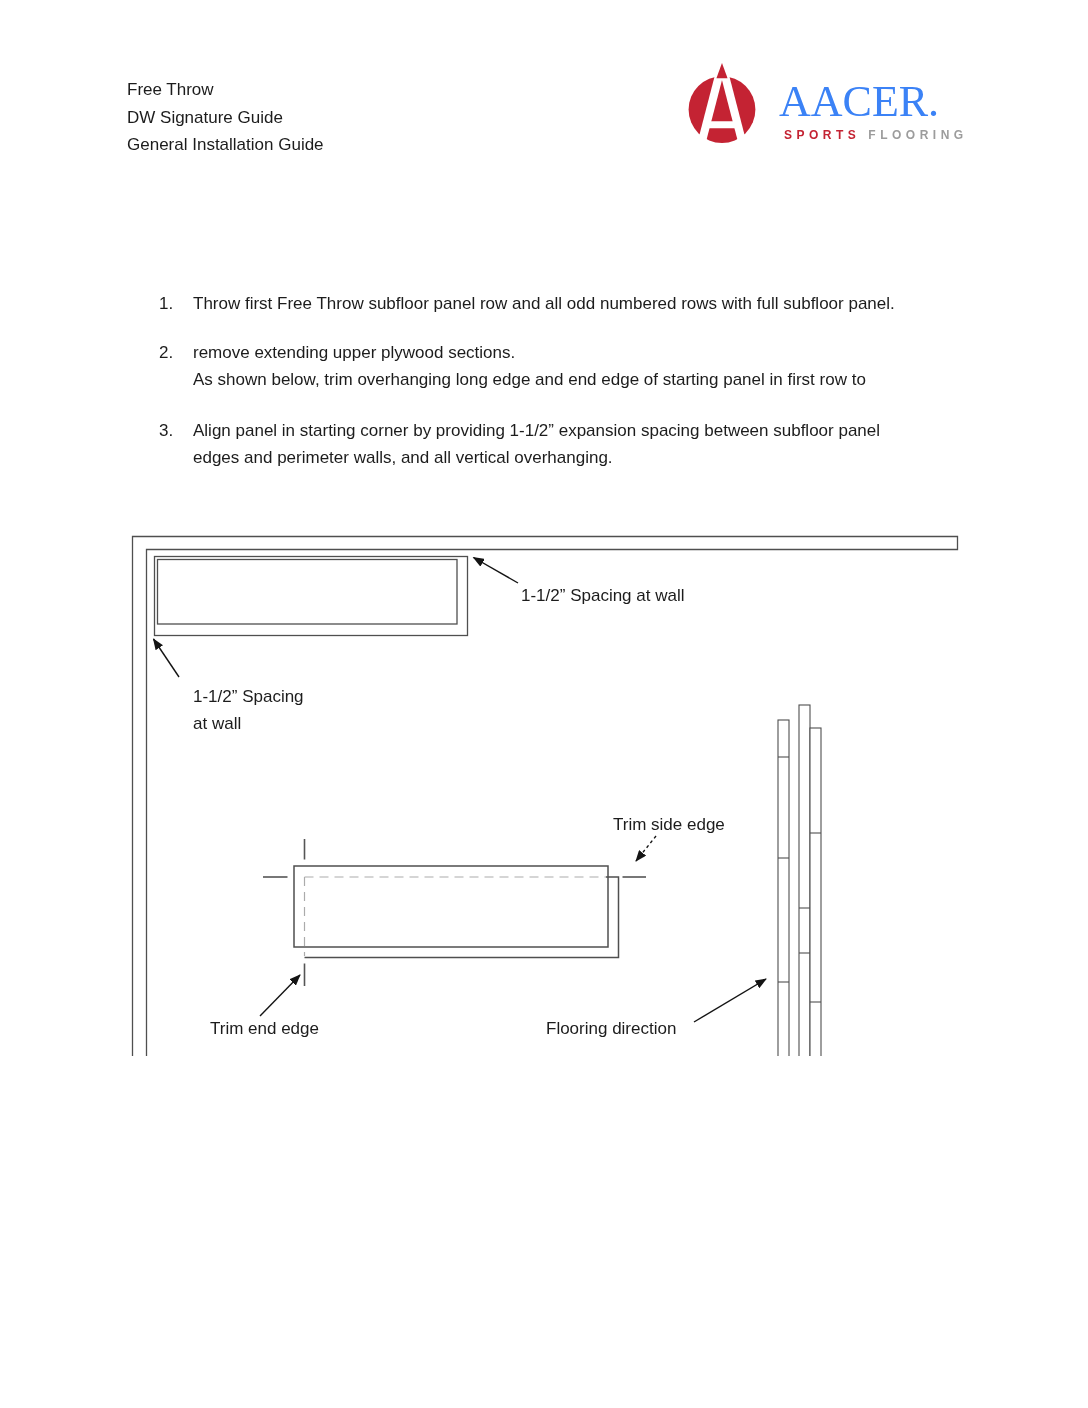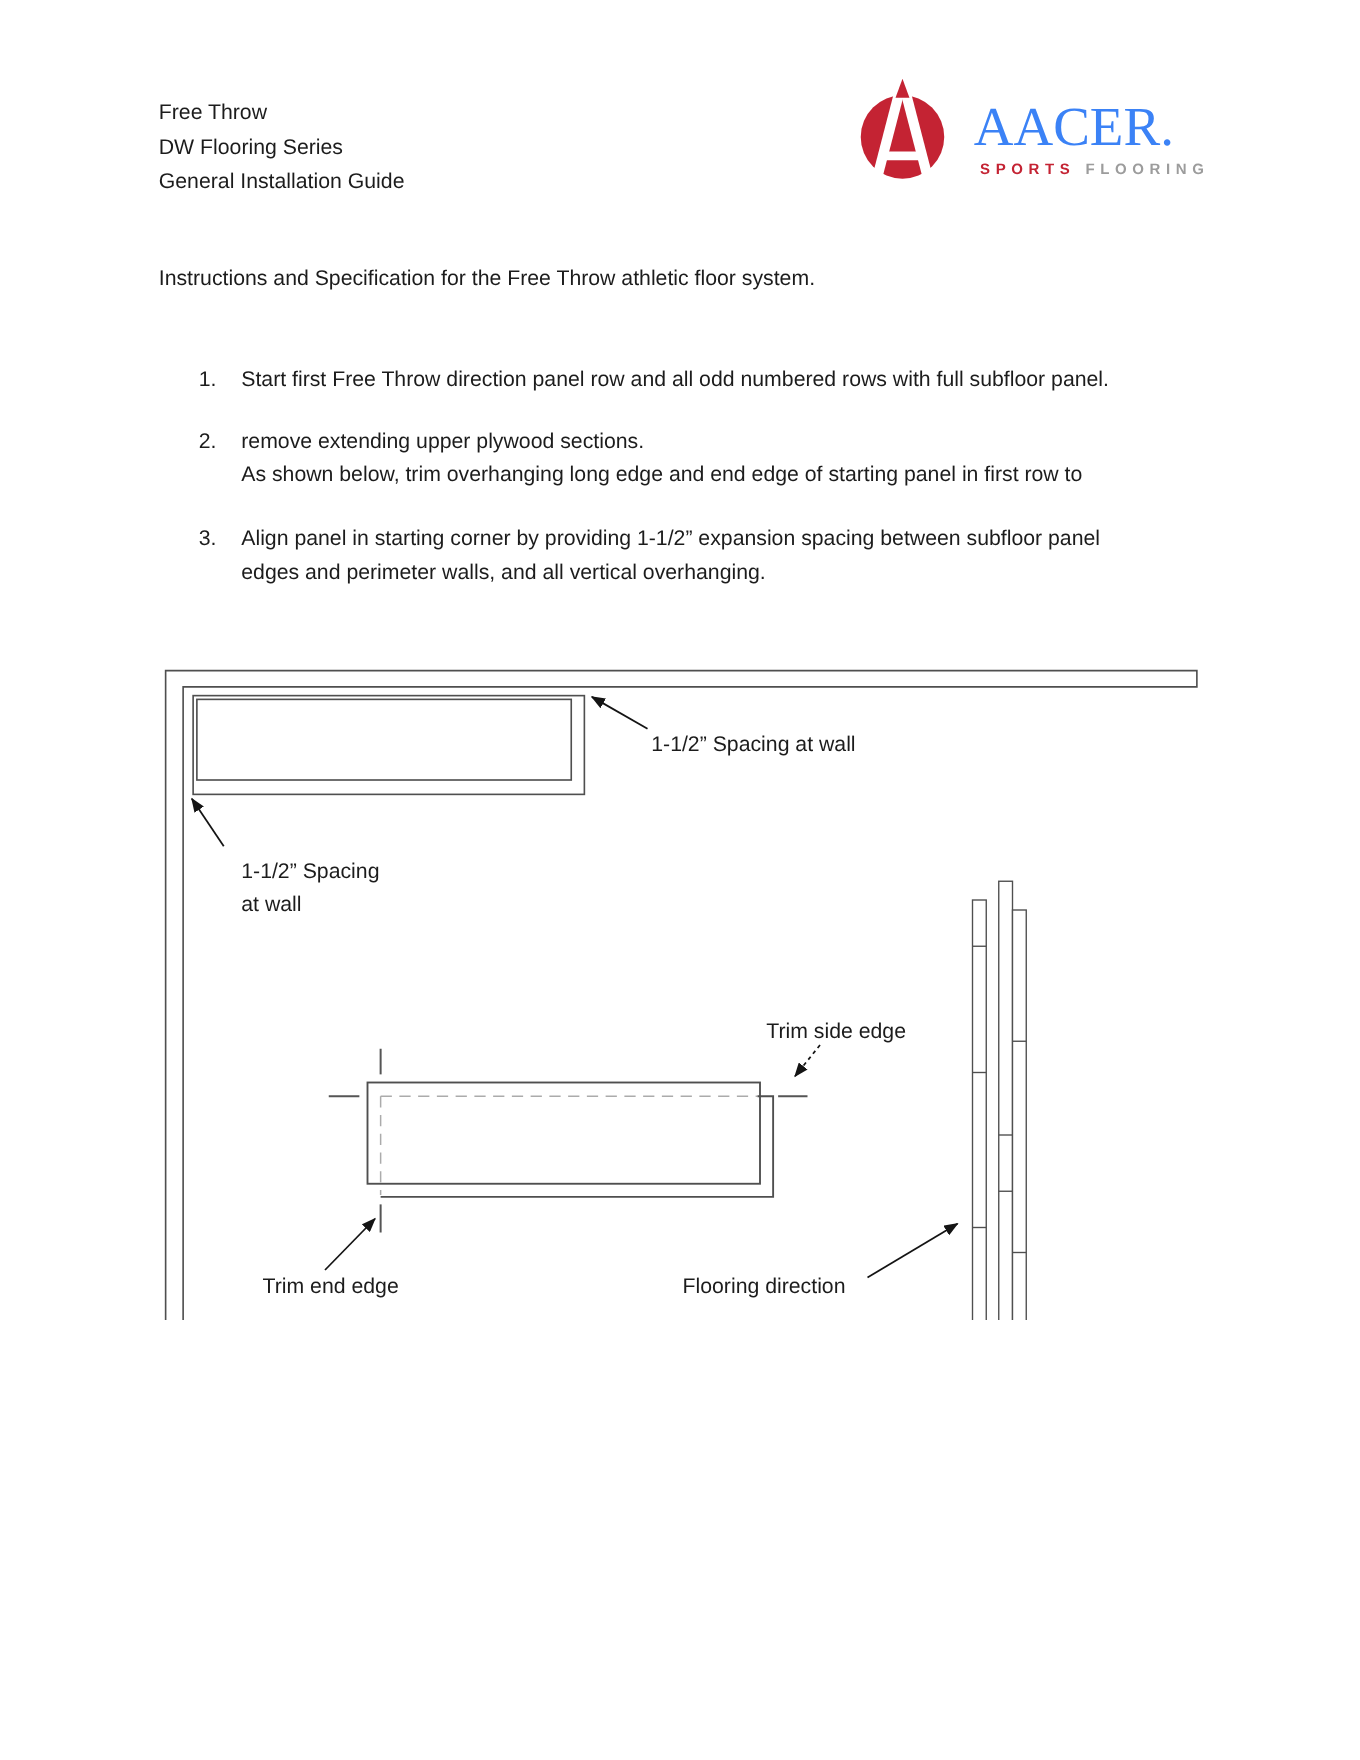--- a/index.html
+++ b/index.html
@@ -48,46 +48,45 @@
   svg{font-family:"Liberation Sans", sans-serif;}
   svg text{font-size:17px;fill:#1c1c1c;}
 </style>
 </head>
 <body>
 
 <div class="page">
 
   <div class="abs title-block">
     <div class="line">Free Throw</div>
-    <div class="line">DW Flooring Series</div>
+    <div class="line">DW Signature Guide</div>
     <div class="line">General Installation Guide</div>
   </div>
 
   <div class="abs logo-icon">
     <svg width="70" height="83" viewBox="0 0 68 82">
       <circle cx="33" cy="46" r="33" fill="#C42333"></circle>
       <line x1="33" y1="1" x2="12" y2="82" stroke="#ffffff" stroke-width="8"></line>
       <line x1="33" y1="1" x2="54" y2="82" stroke="#ffffff" stroke-width="8"></line>
       <line x1="15" y1="61" x2="51" y2="61" stroke="#ffffff" stroke-width="7"></line>
       <polygon points="33,0 38.5,15 27.5,15" fill="#C42333"></polygon>
     </svg>
   </div>
   <div class="abs brand-name">AACER.</div>
   <div class="abs brand-tagline">
     <span class="tag-sports">SPORTS</span><span class="tag-flooring">FLOORING</span>
   </div>
 
   <div class="abs intro">
-    <div class="line">Instructions and Specification for the Free Throw athletic floor system.</div>
   </div>
 
   <div class="abs list-item li-1">
     <span class="li-num">1.</span>
     <span>
-      <span class="line">Start first Free Throw direction panel row and all odd numbered rows with full subfloor panel.</span>
+      <span class="line">Throw first Free Throw subfloor panel row and all odd numbered rows with full subfloor panel.</span>
     </span>
   </div>
   <div class="abs list-item li-2">
     <span class="li-num">2.</span>
     <span>
       <span class="line" style="display:block">remove extending upper plywood sections.</span>
       <span class="line" style="display:block">As shown below, trim overhanging long edge and end edge of starting panel in first row to</span>
     </span>
   </div>
   <div class="abs list-item li-3">

